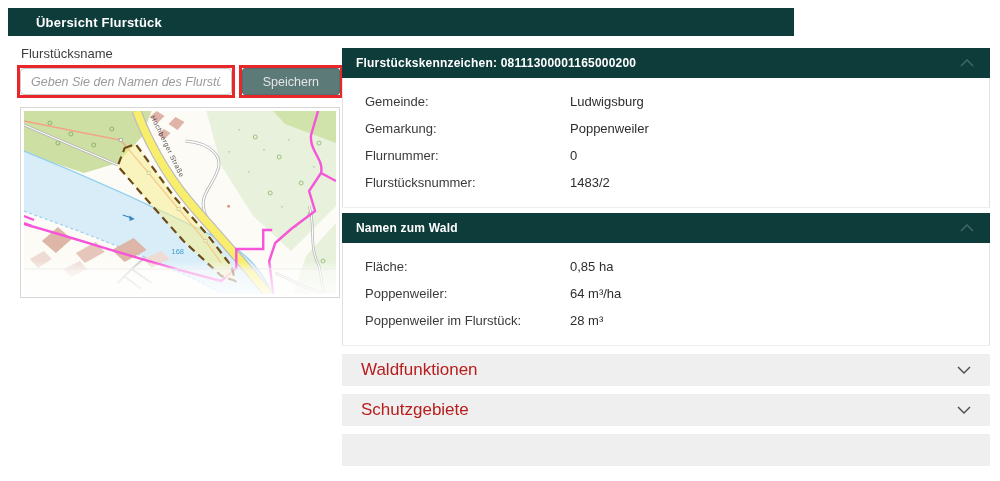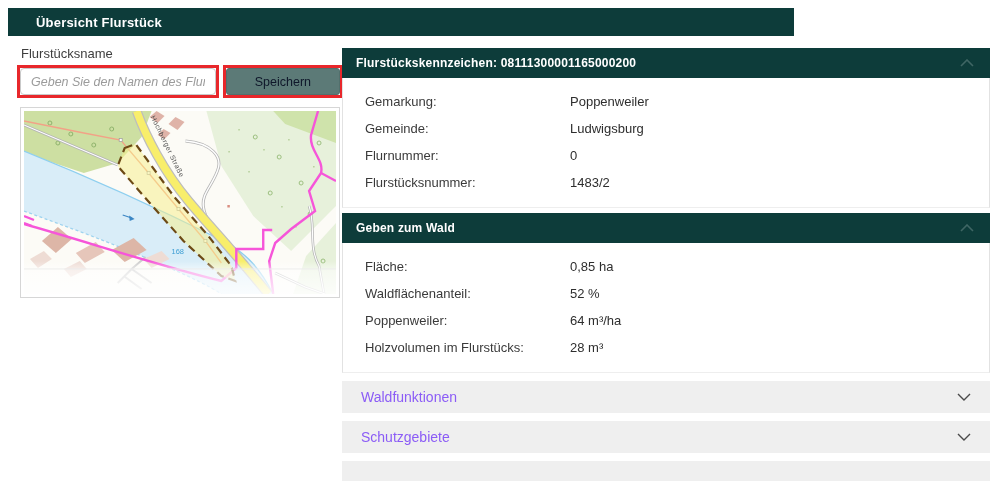--- a/index.html
+++ b/index.html
@@ -19,21 +19,21 @@
   .form-row { display:flex; gap:4px; align-items:stretch; margin-left:-3px; width:326px; }
   .annot { border:3px solid #e8272b; }
   .annot-input { flex:1; }
   .name-input {
     width:100%; height:27px; border:1px solid #c9c9c9; border-radius:4px;
     padding:0 10px; font-size:12.5px; color:#333; outline:none;
     font-family:"Liberation Sans", sans-serif; display:block;
   }
   .name-input::placeholder { color:#9b9b9b; font-style:italic; }
   .save-btn {
-    height:27px; padding:0 28px; background:#5c7a77; color:#0f172a;
+    height:27px; padding:0 20px; background:#5c7a77; color:#e5e5e5;
     border:1px solid #51706d; border-radius:3px; font-size:12.5px;
     font-family:"Liberation Sans", sans-serif; cursor:pointer; display:block;
   }
   .map-box {
     margin-top:9px; width:320px; height:191px; border:1px solid #d6d6d6;
     background:#fff; padding:3px;
   }
   .map-box svg { display:block; width:100%; height:100%; }
 
   
@@ -45,21 +45,21 @@
   }
   .sec-body { background:#fff; border-left:1px solid #e2e2e2; border-right:1px solid #e2e2e2; border-bottom:1px solid #eee; padding:10px 0 11px; }
   .kv-row { display:flex; align-items:center; padding:5px 0 5px 22px; font-size:13px; color:#3a3a3a; line-height:17px; }
   .kv-label { width:205px; }
   .kv-value { color:#2e2e2e; }
   .sec-gap { height:5px; }
   .accordion { margin-top:5px; }
   .acc-item {
     background:#efefef; height:32px; margin-bottom:2px; display:flex;
     align-items:center; justify-content:space-between; padding:0 19px;
-    font-size:14px; color:#8b5cf6; cursor:pointer;margin-top:8px;
+    font-size:17px; color:#b91c1c; cursor:pointer;margin-top:8px;
   }
   .chev { display:block; }
 </style>
 </head>
 <body>
 
 <div class="page">
 
   <div class="title-bar">
     <span>Übersicht Flurstück</span>
@@ -193,60 +193,56 @@
   <div class="right-col">
 
     <div class="sec-header">
       <span>Flurstückskennzeichen: 08111300001165000200</span>
       <svg class="chev" width="14" height="8" viewBox="0 0 14 8">
         <polyline points="1,7 7,1 13,7" fill="none" stroke="#3f6664" stroke-width="1.6"></polyline>
       </svg>
     </div>
     <div class="sec-body">
       <div class="kv-row">
+        <span class="kv-label">Gemeinde:</span>
+        <span class="kv-value">Ludwigsburg</span>
+      </div>
+      <div class="kv-row">
         <span class="kv-label">Gemarkung:</span>
         <span class="kv-value">Poppenweiler</span>
       </div>
       <div class="kv-row">
-        <span class="kv-label">Gemeinde:</span>
-        <span class="kv-value">Ludwigsburg</span>
-      </div>
-      <div class="kv-row">
         <span class="kv-label">Flurnummer:</span>
         <span class="kv-value">0</span>
       </div>
       <div class="kv-row">
         <span class="kv-label">Flurstücksnummer:</span>
         <span class="kv-value">1483/2</span>
       </div>
     </div>
 
     <div class="sec-gap"></div>
 
     <div class="sec-header">
-      <span>Geben zum Wald</span>
+      <span>Namen zum Wald</span>
       <svg class="chev" width="14" height="8" viewBox="0 0 14 8">
         <polyline points="1,7 7,1 13,7" fill="none" stroke="#3f6664" stroke-width="1.6"></polyline>
       </svg>
     </div>
     <div class="sec-body">
       <div class="kv-row">
         <span class="kv-label">Fläche:</span>
         <span class="kv-value">0,85 ha</span>
       </div>
       <div class="kv-row">
-        <span class="kv-label">Waldflächenanteil:</span>
-        <span class="kv-value">52 %</span>
-      </div>
-      <div class="kv-row">
         <span class="kv-label">Poppenweiler:</span>
         <span class="kv-value">64 m³/ha</span>
       </div>
       <div class="kv-row">
-        <span class="kv-label">Holzvolumen im Flurstücks:</span>
+        <span class="kv-label">Poppenweiler im Flurstück:</span>
         <span class="kv-value">28 m³</span>
       </div>
     </div>
 
     <div class="accordion">
       <div class="acc-item">
         <span>Waldfunktionen</span>
         <svg class="chev" width="14" height="8" viewBox="0 0 14 8">
           <polyline points="1,1 7,7 13,1" fill="none" stroke="#4a4a4a" stroke-width="1.4"></polyline>
         </svg>

